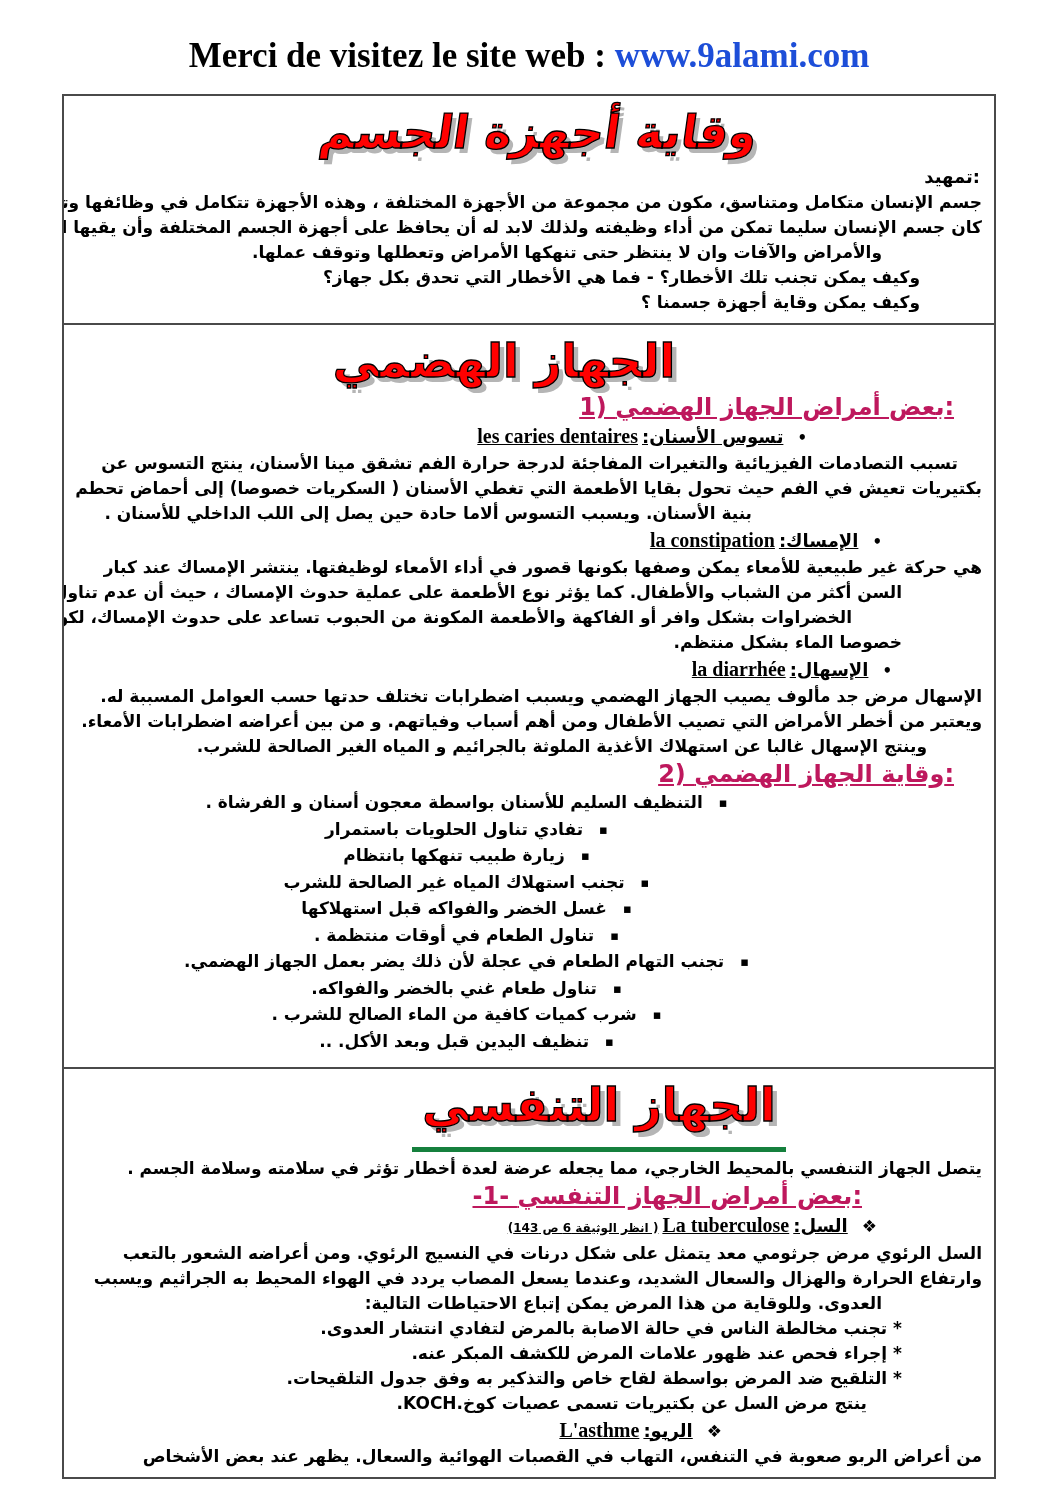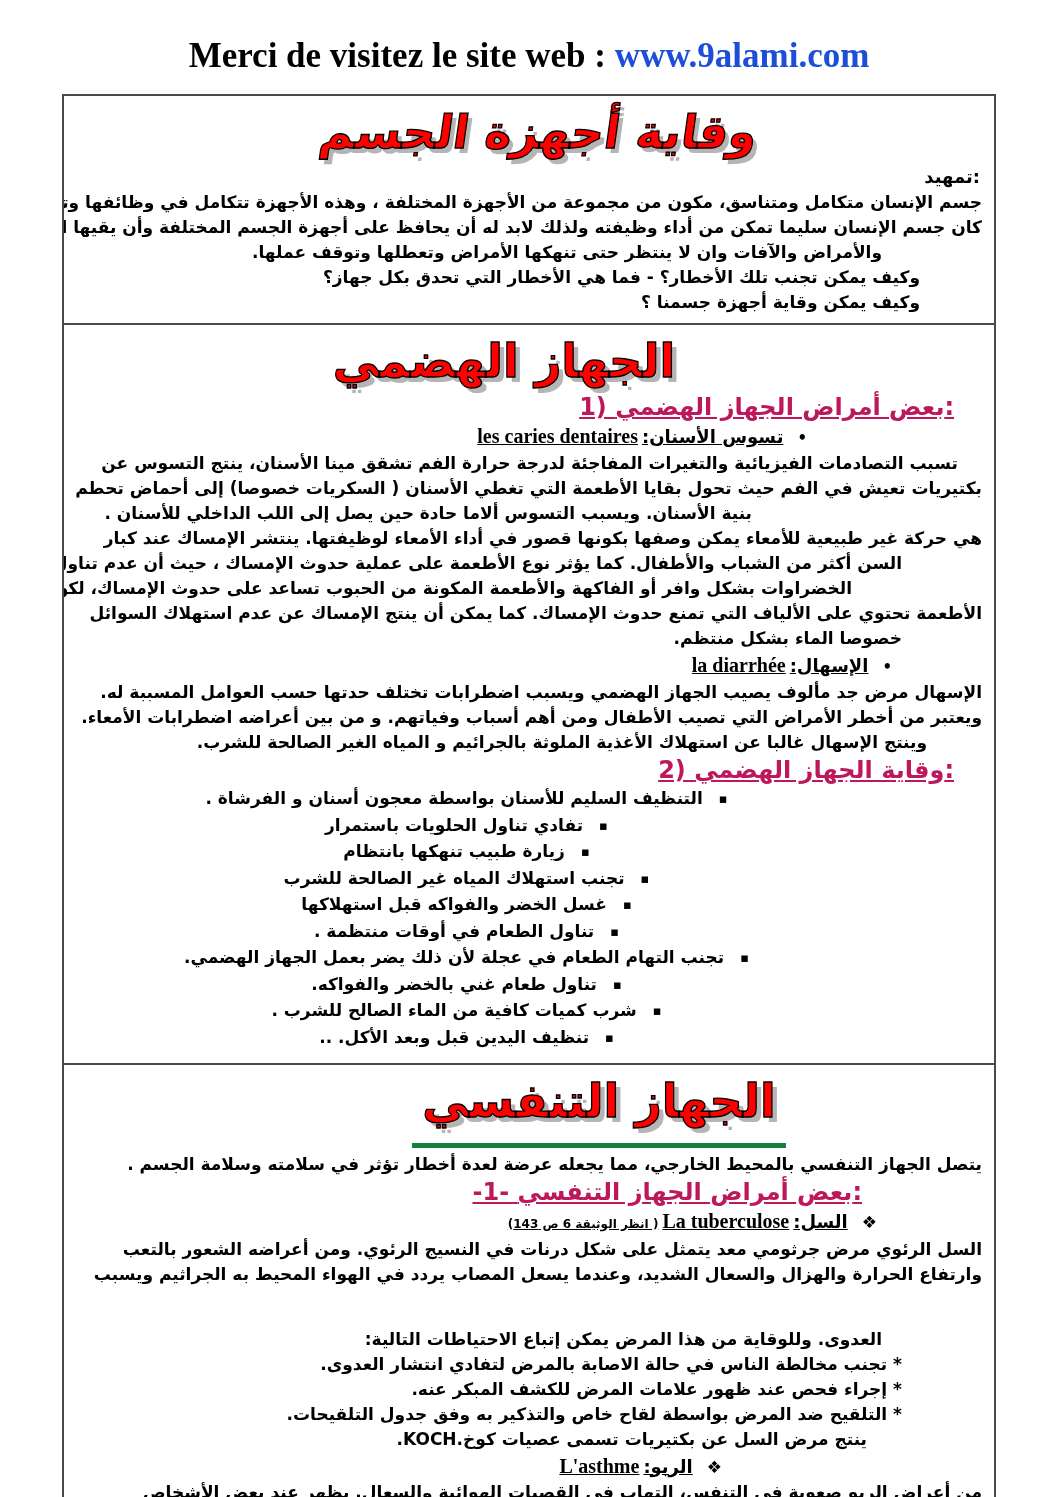--- a/index.html
+++ b/index.html
@@ -104,25 +104,27 @@
 
     <div class="disease-h mr-caries">
       <span class="blt">•</span><span class="dh-text"><span class="ar">تسوس الأسنان:</span><span class="fr">les caries dentaires</span></span>
     </div>
     <div class="para">
         <div class="body-line" style="margin-right: 24px;">تسبب التصادمات الفيزيائية والتغيرات المفاجئة لدرجة حرارة الفم تشقق مينا الأسنان، ينتج التسوس عن</div>
         <div class="body-line">بكتيريات تعيش في الفم حيث تحول بقايا الأطعمة التي تغطي الأسنان ( السكريات خصوصا) إلى أحماض تحطم</div>
         <div class="body-line" style="margin-right: 230px;">بنية الأسنان. ويسبب التسوس ألاما حادة حين يصل إلى اللب الداخلي للأسنان .</div>
       </div>
 
+    <div class="disease-h mr-constip">
+      <span class="blt">•</span><span class="dh-text"><span class="ar">الإمساك:</span><span class="fr">la constipation</span></span>
+    </div>
     <div class="para">
         <div class="body-line">هي حركة غير طبيعية للأمعاء يمكن وصفها بكونها قصور في أداء الأمعاء لوظيفتها. ينتشر الإمساك عند كبار</div>
         <div class="body-line" style="margin-right: 80px;">السن أكثر من الشباب والأطفال. كما يؤثر نوع الأطعمة على عملية حدوث الإمساك ، حيث أن عدم تناول</div>
         <div class="body-line" style="margin-right: 130px;">الخضراوات بشكل وافر أو الفاكهة والأطعمة المكونة من الحبوب تساعد على حدوث الإمساك، لكون هذه</div>
-        <div class="body-line">الأطعمة تحتوي على الألياف التي تمنع حدوث الإمساك. كما يمكن أن ينتج الإمساك عن عدم استهلاك السوائل</div>
         <div class="body-line" style="margin-right: 80px;">خصوصا الماء بشكل منتظم.</div>
       </div>
 
     <div class="disease-h mr-diarr">
       <span class="blt">•</span><span class="dh-text"><span class="ar">الإسهال:</span><span class="fr">la diarrhée</span></span>
     </div>
     <div class="para">
         <div class="body-line">الإسهال مرض جد مألوف يصيب الجهاز الهضمي ويسبب اضطرابات تختلف حدتها حسب العوامل المسببة له.</div>
         <div class="body-line">ويعتبر من أخطر الأمراض التي تصيب الأطفال ومن أهم أسباب وفياتهم. و من بين أعراضه اضطرابات الأمعاء.</div>
         <div class="body-line" style="margin-right: 55px;">وينتج الإسهال غالبا عن  استهلاك الأغذية الملوثة بالجرائيم و المياه الغير الصالحة للشرب.</div>
@@ -156,21 +158,21 @@
       </div>
 
     <div class="green-h gh-respiratory">-1-  بعض أمراض الجهاز التنفسي:</div>
 
     <div class="disease-h mr-tb">
       <span class="blt diamond">❖</span><span class="dh-text"><span class="ar">السل:</span><span class="fr">La tuberculose</span><span class="suffix">( انظر الوثيقة 6 ص 143)</span></span>
     </div>
     <div class="para">
         <div class="body-line">السل الرئوي مرض جرثومي معد يتمثل على شكل درنات في النسيج الرئوي. ومن أعراضه الشعور بالتعب</div>
         <div class="body-line">وارتفاع الحرارة والهزال والسعال الشديد، وعندما يسعل المصاب يردد في الهواء المحيط به الجراثيم ويسبب</div>
-        <div class="body-line" style="margin-right: 100px; margin-top: 40px;">العدوى. وللوقاية من هذا المرض يمكن إتباع الاحتياطات التالية:</div>
+        <div class="body-line" style="margin-right: 100px;">العدوى. وللوقاية من هذا المرض يمكن إتباع الاحتياطات التالية:</div>
         <div class="body-line" style="margin-right: 80px;">* تجنب مخالطة الناس في حالة الاصابة بالمرض لتفادي انتشار العدوى.</div>
         <div class="body-line" style="margin-right: 80px;">* إجراء فحص عند ظهور علامات المرض للكشف المبكر عنه.</div>
         <div class="body-line" style="margin-right: 80px;">* التلقيح ضد المرض بواسطة لقاح خاص والتذكير به وفق جدول التلقيحات.</div>
         <div class="body-line" style="margin-right: 115px;">ينتج مرض السل عن بكتيريات تسمى عصيات كوخ.KOCH.</div>
       </div>
 
     <div class="disease-h mr-asthme">
       <span class="blt diamond">❖</span><span class="dh-text"><span class="ar">الربو:</span><span class="fr">L'asthme</span></span>
     </div>
     <div class="para">

